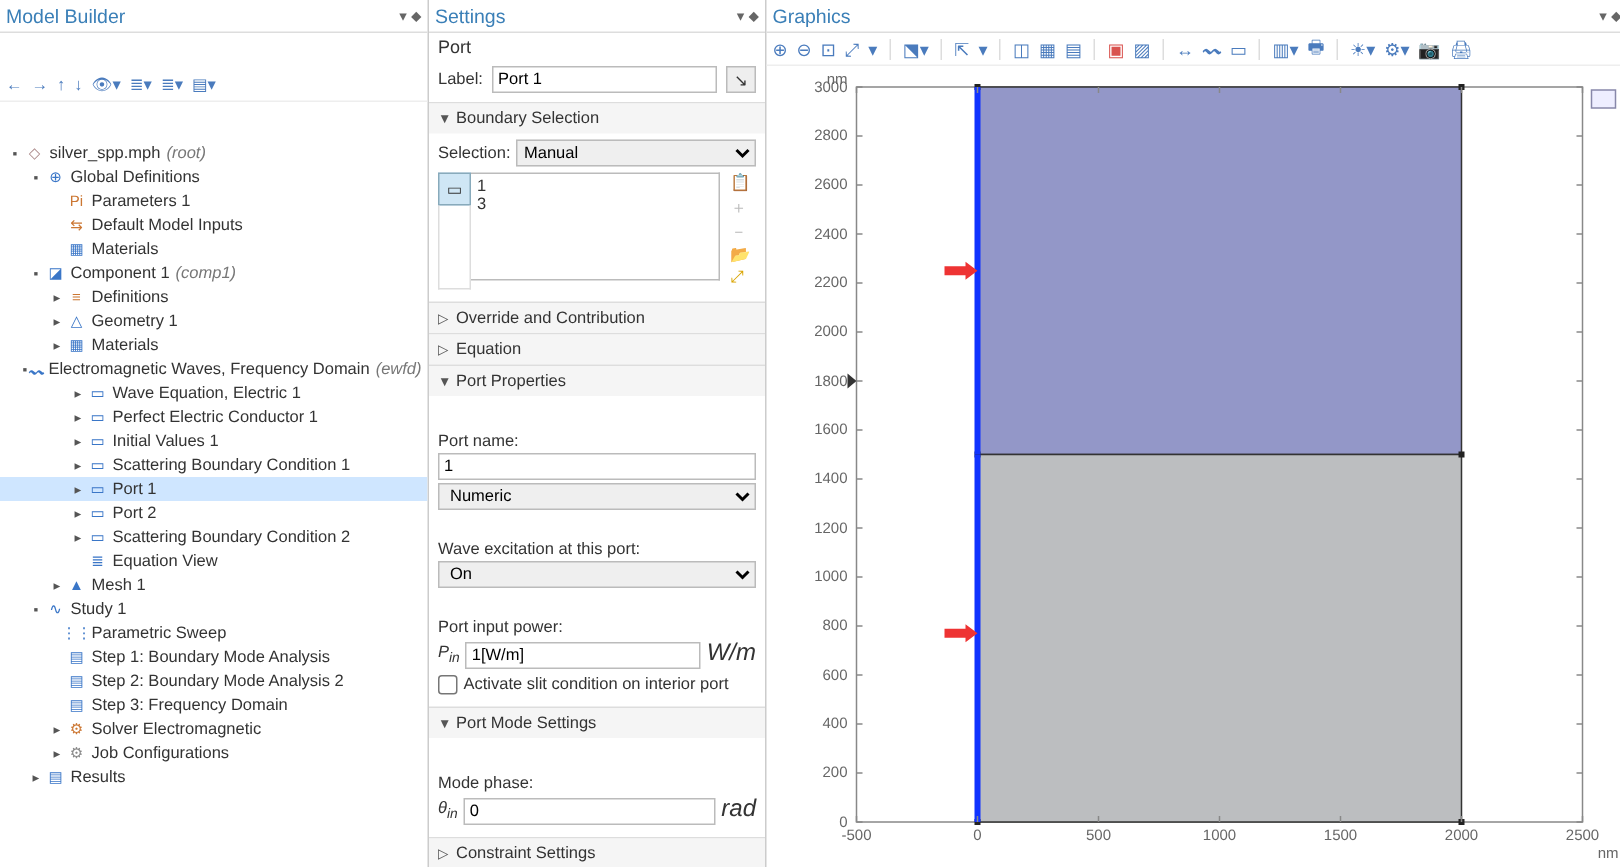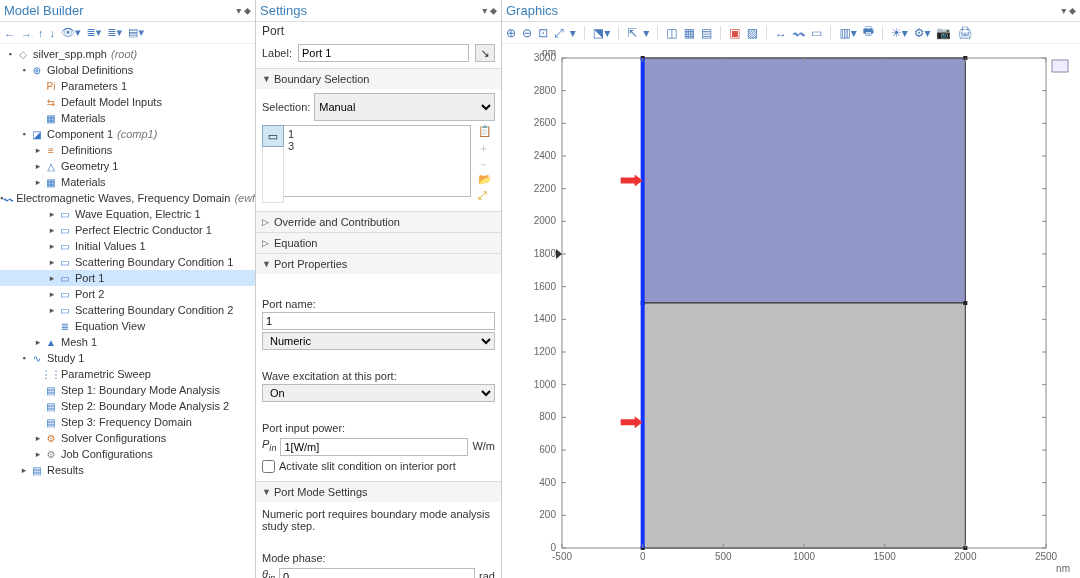--- a/index.html
+++ b/index.html
@@ -5,56 +5,56 @@
   * { box-sizing: border-box; margin: 0; padding: 0; font-family: "Segoe UI", Arial, sans-serif; }
   body { width: 1080px; height: 578px; background: #fff; overflow: hidden; display: flex; }
   .panel { border-right: 1px solid #ccc; display: flex; flex-direction: column; height: 100%; }
   .panel-header { height: 22px; display: flex; align-items: center; padding: 0 4px; border-bottom: 1px solid #ddd; font-size: 13px; color: #3a7fb7; }
   .panel-header .spacer { flex: 1; }
   .panel-header .winbtn { font-size: 10px; color: #666; margin-left: 4px; cursor: pointer; }
   .toolbar { height: 22px; display: flex; align-items: center; gap: 6px; padding: 0 4px; border-bottom: 1px solid #eee; font-size: 11px; color: #555; }
   .toolbar .ticon { cursor: pointer; color: #4a7bbd; }
 
   
-  .model-panel { width: 256px; }
+  .model-panel { width: 286px; gap: 24px; }
   .tree { flex: 1; overflow: auto; font-size: 11px; color: #333; padding: 2px 0 8px 0; }
   .tnode { display: flex; align-items: center; height: 16px; padding-right: 4px; white-space: nowrap; cursor: default; }
   .tnode.selected { background: #cfe6ff; }
   .expander { width: 12px; text-align: center; color: #555; font-size: 9px; }
   .ticon-img { width: 14px; height: 14px; display: flex; align-items: center; justify-content: center; font-size: 10px; margin-right: 3px; }
   .pad { display: inline-block; }
   .italic { font-style: italic; color: #777; margin-left: 4px; }
 
   
   .settings-panel { width: 246px; }
   .settings-body { flex: 1; overflow: auto; font-size: 11px; color: #333; }
   .sub-title { font-size: 12px; color: #333; padding: 2px 6px; }
   .label-row { display: flex; align-items: center; gap: 6px; padding: 4px 6px 6px 6px; }
   .label-row input { flex: 1; height: 18px; font-size: 11px; padding: 0 3px; border: 1px solid #bbb; background: #fff; }
   .go-btn { width: 20px; height: 18px; border:1px solid #bbb; background:#eee; display:flex; align-items:center; justify-content:center; }
   .sect { border-top: 1px solid #ddd; }
   .sect-head { height: 20px; display: flex; align-items: center; padding: 0 6px; background: #f5f5f5; font-size: 11px; cursor: pointer; }
   .sect-head .chev { width: 12px; font-size: 9px; color: #555; }
   .sect-body { padding: 4px 6px 8px 6px; }
   .sel-row { display:flex; align-items:center; gap:4px; }
-  .sel-row select { flex:1; height:28px; font-size:11px; border:1px solid #bbb; }
+  .sel-row select { flex:1; height:18px; font-size:11px; border:1px solid #bbb; }
   .list-box { display:flex; margin-top:4px; }
   .list-vis { width:22px; display:flex; flex-direction:column; }
   .eye-btn { width:22px; height:22px; border:1px solid #8ab; background:#cfe6f5; display:flex; align-items:center; justify-content:center; }
   .list-vis-fill { flex:1; border:1px solid #ddd; border-top:none; }
   .list-items { flex:1; height:72px; border:1px solid #bbb; border-left:none; padding:2px 4px; font-size:11px; }
   .list-side { width:24px; display:flex; flex-direction:column; align-items:center; gap:2px; padding-left:4px; }
   .side-ico { width:14px; height:14px; font-size:11px; color:#7a6; cursor:pointer; }
   .side-ico.muted { color:#bbb; }
   .side-ico.yellow { color:#d9a400; }
   .field-label { margin-top:20px; }
   .text-input { width:100%; height:18px; border:1px solid #bbb; font-size:11px; padding:0 3px; margin-top:2px; }
   .unit-row { display:flex; align-items:center; gap:4px; margin-top:2px; }
   .unit-row input { flex:1; }
-  .unit { font-size:11px; color:#333; }
+  .unit { font-size:16px; color:#333;font-style:italic; }
   .chk-row { display:flex; gap:4px; margin-top:4px; font-size:11px; }
   .note { margin-top:2px; }
 
   
   .graphics-panel { flex:1; border-right:none; }
   .gfx-toolbar { height: 22px; border-bottom:1px solid #eee; display:flex; align-items:center; gap:6px; padding:0 4px; color:#4a7bbd; font-size:12px; }
   .gfx-toolbar .sep { width:1px; height:14px; background:#ddd; margin:0 2px; }
   .gfx-body { flex:1; position:relative;text-align:center; }
   svg { display:block; }
   .tick-label { font-size:10px; fill:#666; text-anchor:end; }
@@ -226,21 +226,21 @@
       <div class="tnode">
         <span class="pad" style="width: 32px;"></span>
         <span class="expander"></span>
         <span class="ticon-img" style="color: rgb(58, 118, 199);">▤</span>
         <span>Step 3: Frequency Domain</span>
       </div>
       <div class="tnode">
         <span class="pad" style="width: 32px;"></span>
         <span class="expander">▸</span>
         <span class="ticon-img" style="color: rgb(204, 119, 51);">⚙</span>
-        <span>Solver Configurations</span>
+        <span>Solver Electromagnetic</span>
       </div>
       <div class="tnode">
         <span class="pad" style="width: 32px;"></span>
         <span class="expander">▸</span>
         <span class="ticon-img" style="color: rgb(136, 136, 136);">⚙</span>
         <span>Job Configurations</span>
       </div>
       <div class="tnode">
         <span class="pad" style="width: 18px;"></span>
         <span class="expander">▸</span>
@@ -332,21 +332,20 @@
           </div>
       </div>
     </div>
 
     <div class="sect">
       <div class="sect-head">
           <span class="chev">▼</span>
           <span>Port Mode Settings</span>
         </div>
       <div class="sect-body">
-        <div class="note">Numeric port requires boundary mode analysis study step.</div>
         <div class="field-label">Mode phase:</div>
         <div class="unit-row">
           <span style="font-style:italic">θ<sub>in</sub></span>
           <input class="text-input" value="0" style="">
           <span class="unit">rad</span>
         </div>
       </div>
     </div>
 
     <div class="sect">

